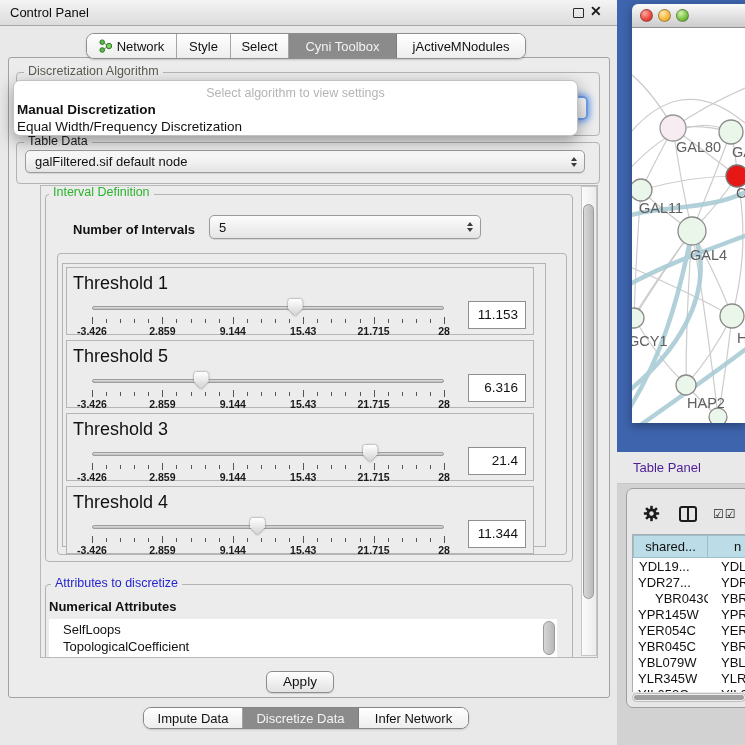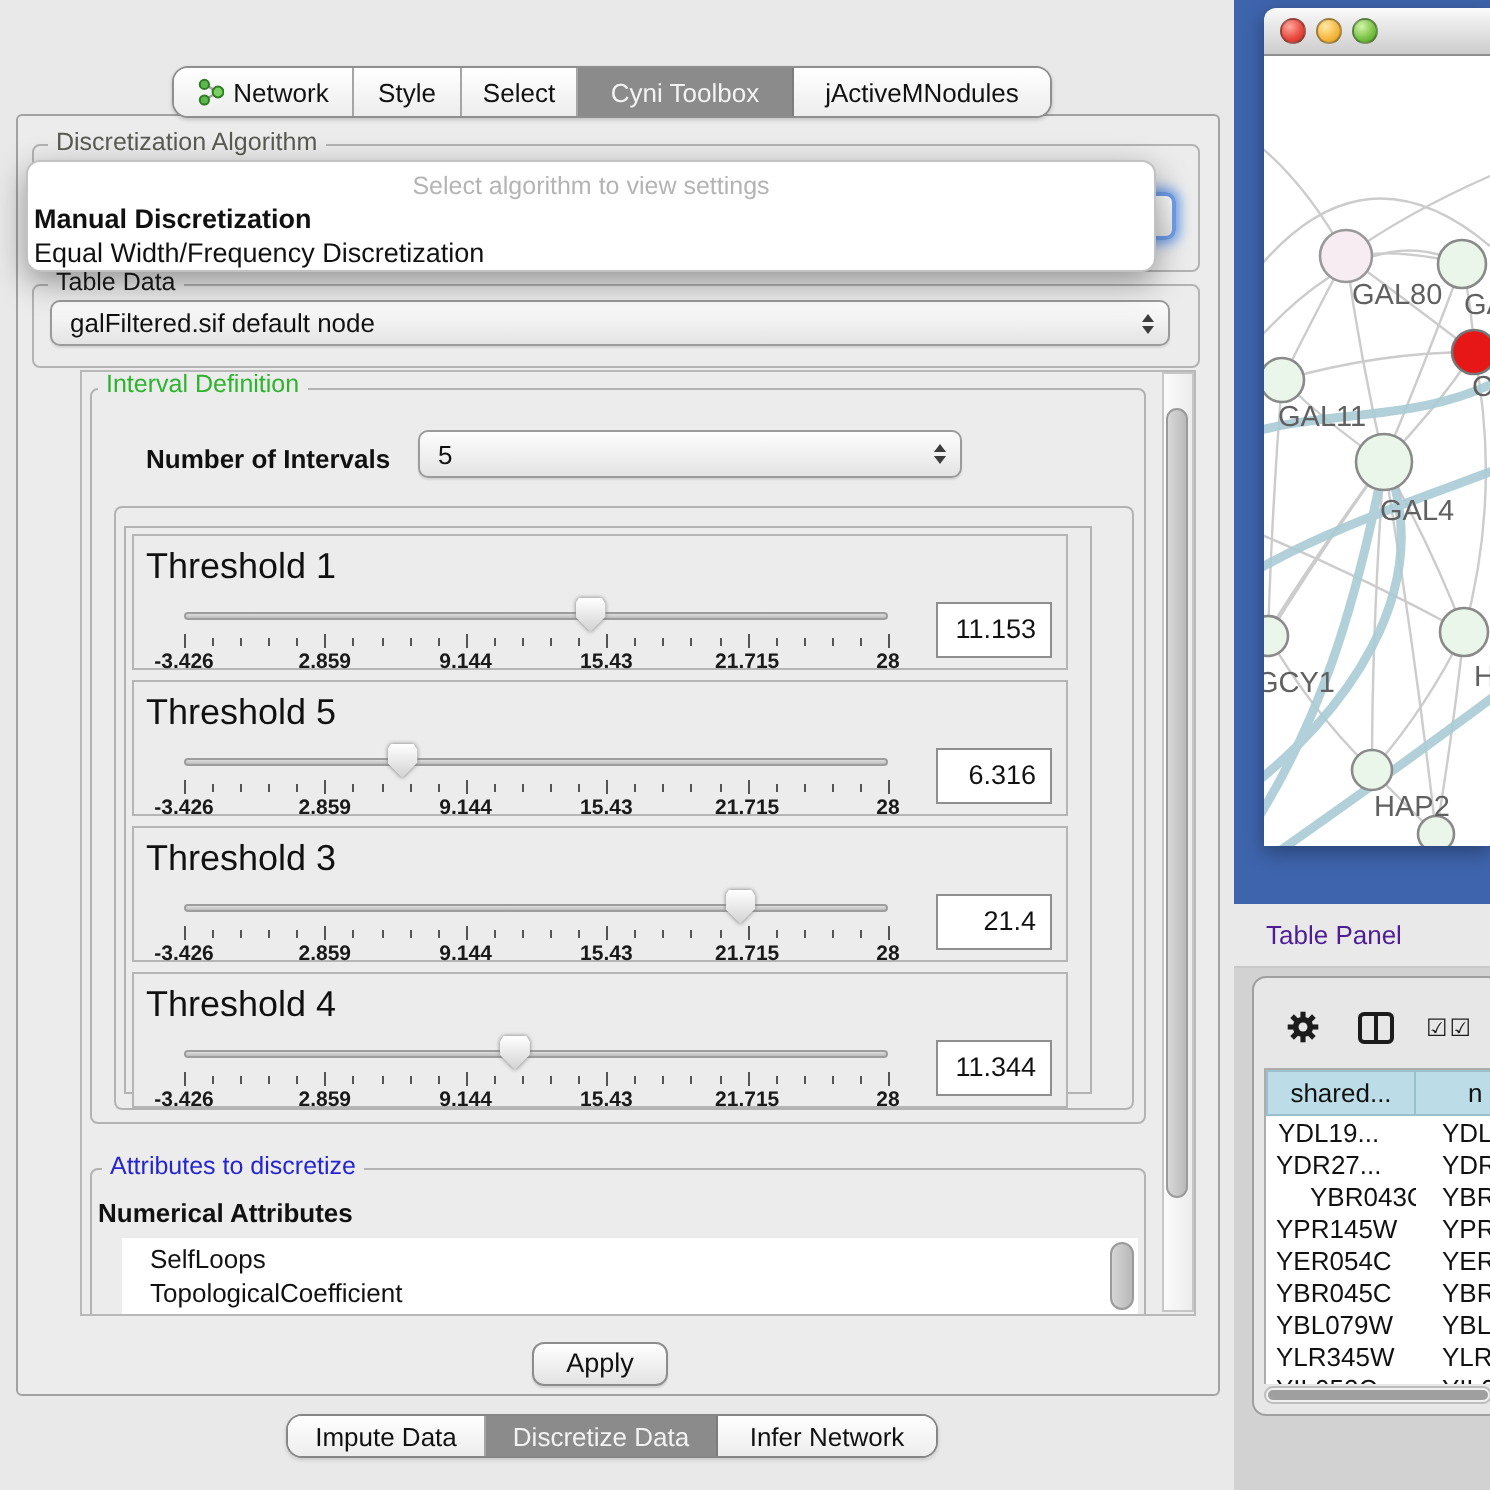--- a/index.html
+++ b/index.html
@@ -68,21 +68,21 @@
   .thumb{width:15px;height:17px;clip-path:polygon(12% 0,88% 0,100% 16%,100% 55%,50% 100%,0 55%,0 16%);
     background:linear-gradient(#ffffff,#d2d2d2)}
   .tick{position:absolute;width:1px;background:#555}
   .tick.minor{top:51px;height:4px}
   .tick.major{top:49px;height:7px}
   .ticklab{position:absolute;top:57px;transform:translateX(-50%);font-size:10.5px;font-weight:bold;color:#1a1a1a;white-space:nowrap}
   .valbox{position:absolute;left:401px;top:33px;width:58px;height:28px;background:#fff;border:1px solid #8f8f8f;
     font-size:13.5px;text-align:right;line-height:26px;padding-right:7px}
 
   
-  #attrList{position:absolute;left:20px;top:433px;width:508px;height:46px;background:#fff}
+  #attrList{position:absolute;left:8px;top:433px;width:508px;height:46px;background:#fff}
   .attr-item{position:absolute;left:14px;height:17px;font-size:13px;line-height:17px;white-space:nowrap}
 
   #applyBtn{position:absolute;left:266px;top:671px;width:68px;height:22px;border:1px solid #8d8d8d;border-radius:6px;
     background:linear-gradient(#ffffff,#e2e2e2);font-size:13.5px;text-align:center;line-height:20px;
     box-shadow:0 1px 1px rgba(0,0,0,.12)}
 
   
   #blueDesk{position:absolute;left:617px;top:0;width:128px;height:455px;background:#3e64ad}
   #netWin{position:absolute;left:632px;top:4px;width:113px;height:419px;border-radius:6px 0 0 0;
     box-shadow:0 3px 10px rgba(0,0,0,.35)}
@@ -115,20 +115,25 @@
   #hscroll{position:absolute;left:5px;top:204px;width:114px;height:9px;background:#f0f0f0;border:1px solid #bdbdbd;border-radius:5px}
   #hthumb{position:absolute;left:1px;top:1px;width:110px;height:5px;border-radius:4px;background:#9f9f9f}
   #listSB{position:absolute;left:494px;top:2px;width:12px;height:34px;border:1px solid #9a9a9a;border-radius:6px;
     background:linear-gradient(to right,#d6d6d6,#b8b8b8)}
 </style>
 </head>
 <body>
 
 <div id="screen">
 
+  <div id="cpTitlebar">
+    <span id="cpTitle">Control Panel</span>
+    <div id="floatIcon"></div>
+    <div id="closeIcon">✕</div>
+  </div>
 
   <div id="pane"></div>
   <div id="topTabs">
       <div class="tab" style="width: 90px;">
         <span class="tabicon">
           <svg width="13" height="14" viewBox="0 0 13 14">
             <line x1="3.2" y1="3.2" x2="10" y2="7" stroke="#9f9f9f" stroke-width="1.2"></line>
             <line x1="3.2" y1="11" x2="10" y2="7" stroke="#9f9f9f" stroke-width="1.2"></line>
             <circle cx="3.2" cy="3.2" r="2.3" fill="#5cb84e" stroke="#2e7d22"></circle>
             <circle cx="3.2" cy="11" r="2.3" fill="#5cb84e" stroke="#2e7d22"></circle>

